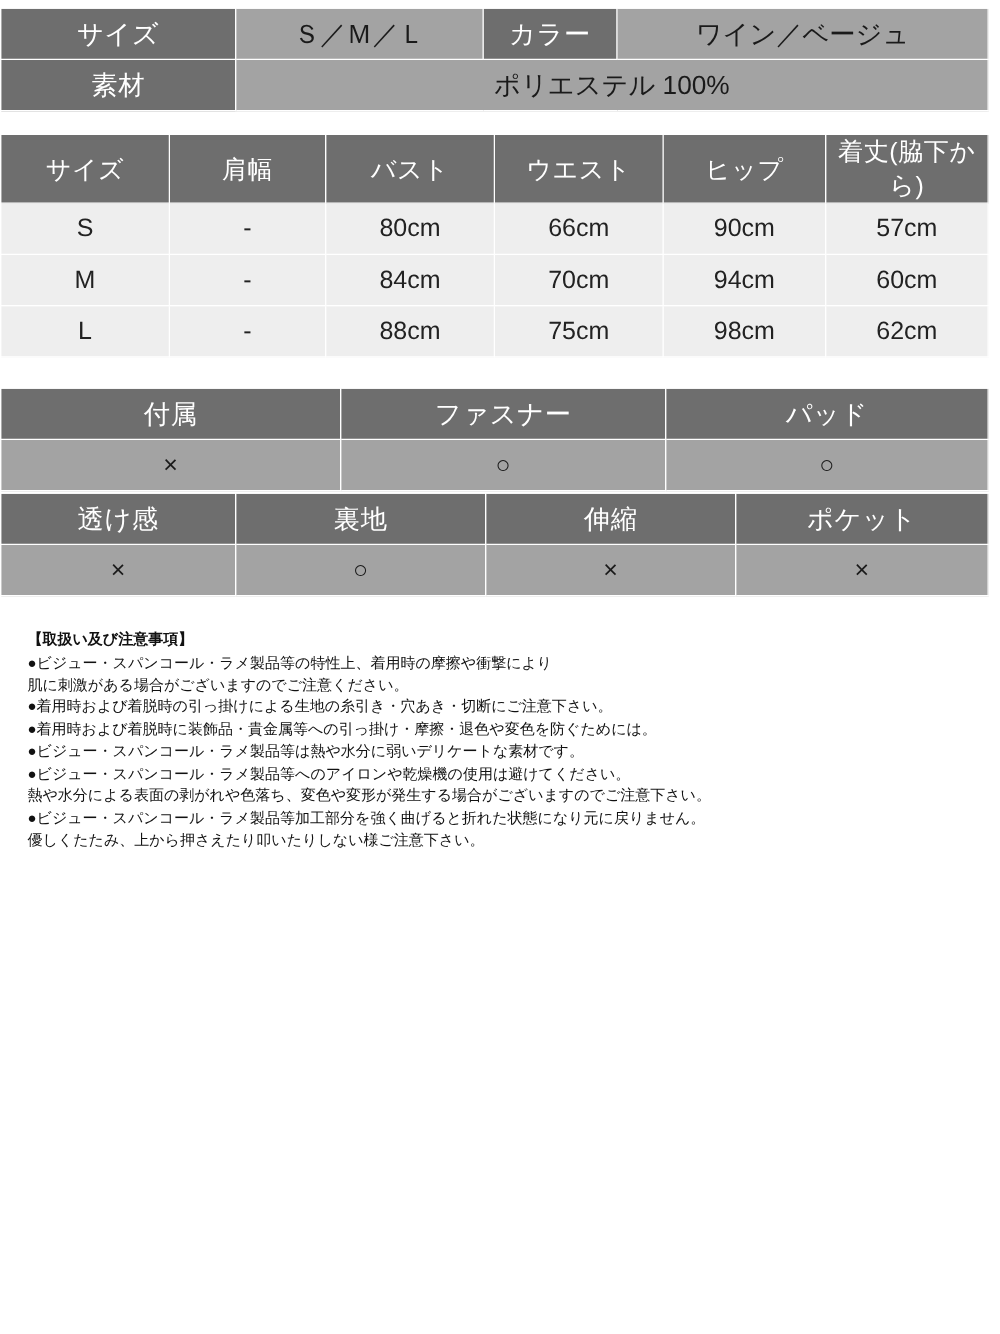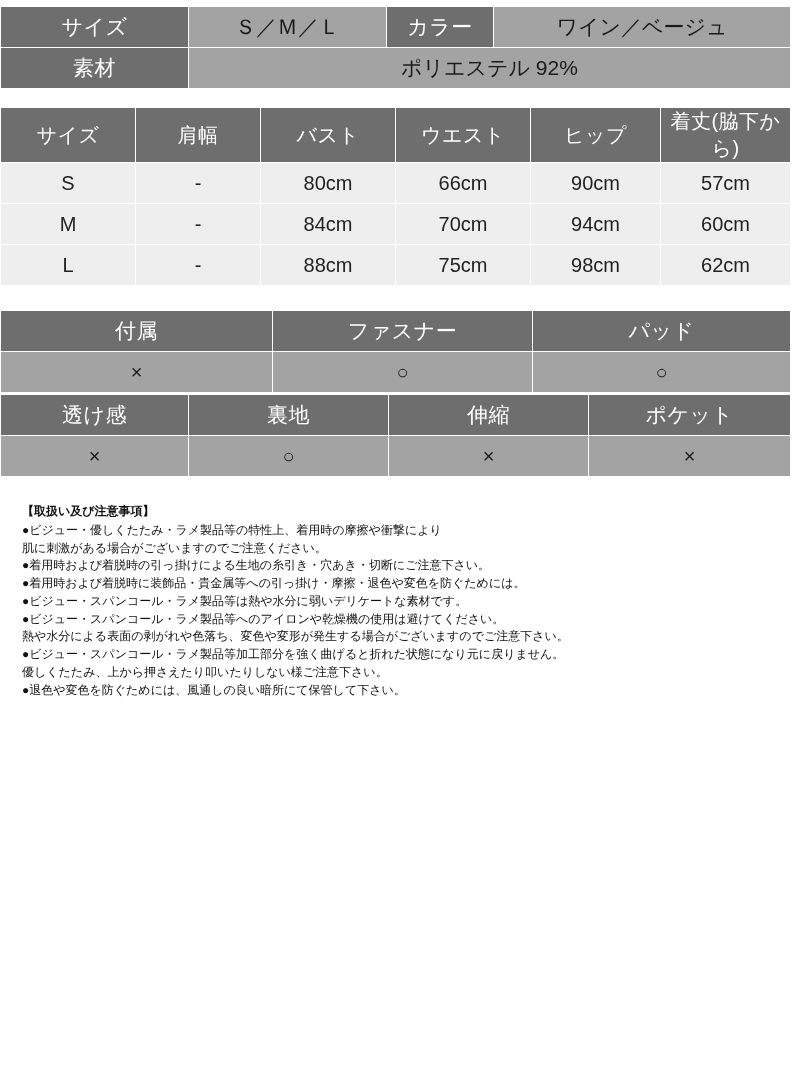--- a/index.html
+++ b/index.html
@@ -96,21 +96,21 @@
     </colgroup>
     <tbody>
       <tr>
         <td class="hdr">サイズ</td>
         <td class="val">Ｓ／Ｍ／Ｌ</td>
         <td class="hdr">カラー</td>
         <td class="val">ワイン／ベージュ</td>
       </tr>
       <tr>
         <td class="hdr">素材</td>
-        <td class="val" colspan="3">ポリエステル 92%</td>
+        <td class="val" colspan="3">ポリエステル 100%</td>
       </tr>
     </tbody>
   </table>
 
   <div class="gap-md"></div>
 
   <table class="size-table">
     <colgroup>
       <col style="width:135px">
       <col style="width:125px">
@@ -195,25 +195,24 @@
         <td class="val mark">×</td>
         <td class="val mark">○</td>
         <td class="val mark">×</td>
         <td class="val mark">×</td>
       </tr>
     </tbody>
   </table>
 
   <div class="note-block">
     <div class="note-title">【取扱い及び注意事項】</div>
-    <div class="note-line">●ビジュー・優しくたたみ・ラメ製品等の特性上、着用時の摩擦や衝撃により</div>
+    <div class="note-line">●ビジュー・スパンコール・ラメ製品等の特性上、着用時の摩擦や衝撃により</div>
     <div class="note-line">肌に刺激がある場合がございますのでご注意ください。</div>
     <div class="note-line">●着用時および着脱時の引っ掛けによる生地の糸引き・穴あき・切断にご注意下さい。</div>
     <div class="note-line">●着用時および着脱時に装飾品・貴金属等への引っ掛け・摩擦・退色や変色を防ぐためには。</div>
     <div class="note-line">●ビジュー・スパンコール・ラメ製品等は熱や水分に弱いデリケートな素材です。</div>
     <div class="note-line">●ビジュー・スパンコール・ラメ製品等へのアイロンや乾燥機の使用は避けてください。</div>
     <div class="note-line">熱や水分による表面の剥がれや色落ち、変色や変形が発生する場合がございますのでご注意下さい。</div>
     <div class="note-line">●ビジュー・スパンコール・ラメ製品等加工部分を強く曲げると折れた状態になり元に戻りません。</div>
     <div class="note-line">優しくたたみ、上から押さえたり叩いたりしない様ご注意下さい。</div>
-    <div class="note-line">●退色や変色を防ぐためには、風通しの良い暗所にて保管して下さい。</div>
   </div>
 
 </div>
 
 </body></html>

